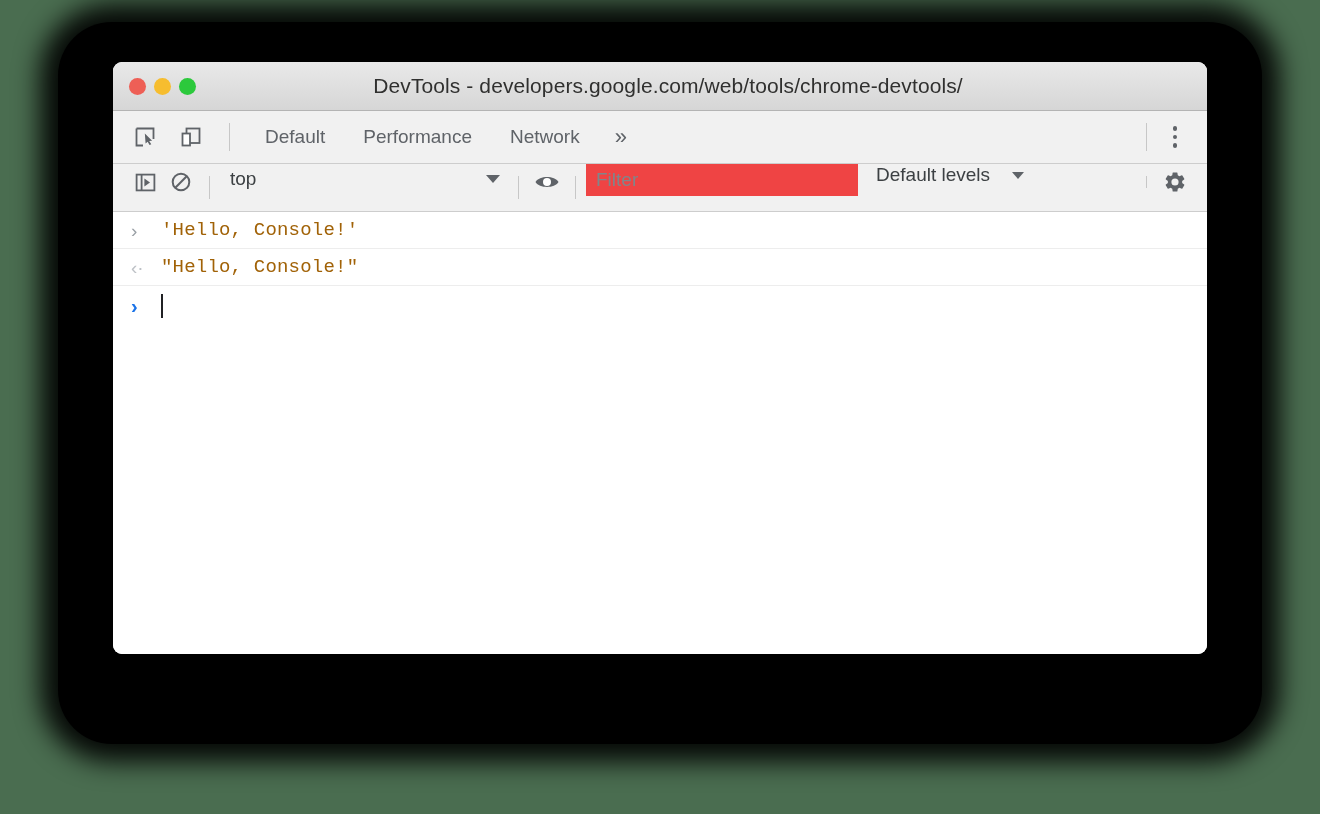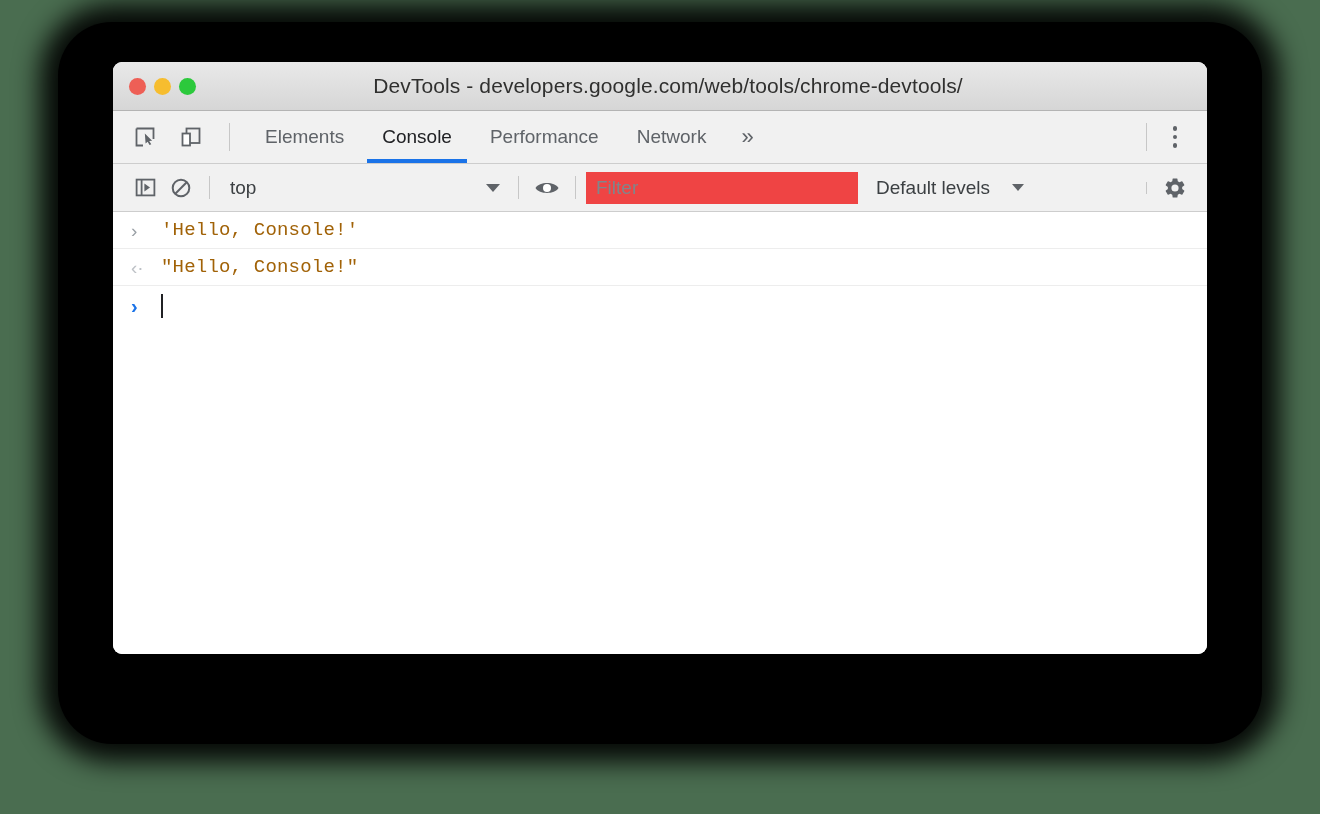--- a/index.html
+++ b/index.html
@@ -162,21 +162,21 @@
     background: #5f6368;
     display: block;
   }
 
   
   #console-toolbar {
     height: 47px;
     background: #f1f1f1;
     border-bottom: 1px solid #cdcdcd;
     display: flex;
-    align-items: center;
+    align-items: flex-start;
     padding-left: 14px;
     padding-right: 14px;
   }
   #context-select {
     display: flex;
     align-items: center;
     width: 270px;
     height: 30px;
     padding: 0 8px 0 10px;
     font-size: 19px;
@@ -307,22 +307,21 @@
         <div class="tool-btn">
           <svg width="22" height="22" viewBox="0 0 22 22">
             <rect x="6.5" y="2.5" width="13" height="14.5" fill="none" stroke="#5f6368" stroke-width="1.8"></rect>
             <rect x="2.5" y="7.5" width="7.5" height="12" fill="#ffffff" stroke="#5f6368" stroke-width="1.8"></rect>
           </svg>
         </div>
         <div class="vsep"></div>
       </div>
 
       <div id="tabs">
-        <div class="tab">Elements</div>
-        <div class="tab active">Console</div>
+        <div class="tab">Default</div>
         <div class="tab">Performance</div>
         <div class="tab">Network</div>
         <div class="tab overflow">»</div>
       </div>
 
       <div id="tabbar-right">
         <div class="vsep"></div>
         <div class="kebab">
           <i></i>
             <i></i>

